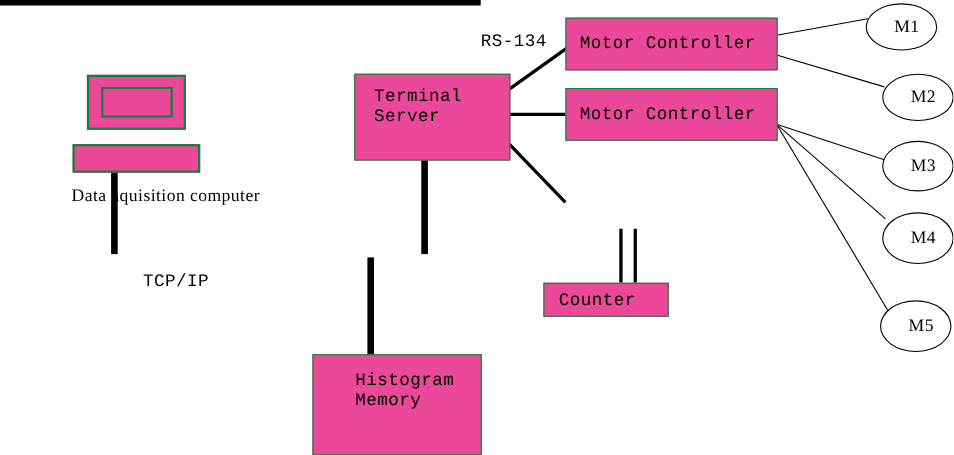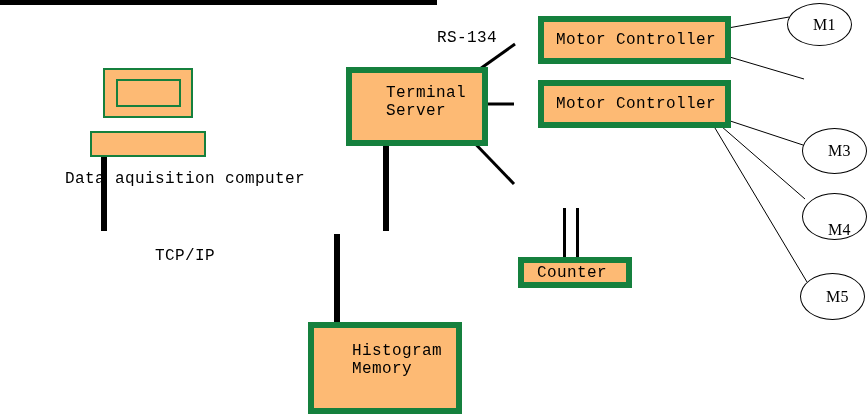--- a/index.html
+++ b/index.html
@@ -9,24 +9,23 @@
     height: 414px;
     background: #ffffff;
     font-family: "Liberation Mono", "DejaVu Sans Mono", monospace;
     font-size: 16px;
     letter-spacing: 0.4px;
     color: #000;
     overflow: hidden;
   }
   .box {
     position: absolute;
-    border: 6px solid #15803d;
-    background: #fdba74;
+    border: 1px solid #15803d;
+    background: #ec4899;
     box-sizing: border-box;
-    margin-left: 24px;
   }
   .vcenter { display: flex; align-items: center; }
   .ellipse {
     position: absolute;
     border: 1px solid #000;
     border-radius: 50%;
     background: #fff;
     box-sizing: border-box;
     display: flex;
     align-items: center;
@@ -58,26 +57,26 @@
   <div class="thick" style="left:0;   top:230; width:437; height:5px; width:437px;"></div>
   <div class="thick" style="left:101px; top:156px; width:6px; height:75px;"></div>
   <div class="thick" style="left:383px; top:145px; width:6px; height:86px;"></div>
   <div class="thick" style="left:334px; top:234px; width:6px; height:88px;"></div>
   <div class="thick" style="left:563px; top:208px; width:3px; height:49px;"></div>
   <div class="thick" style="left:576px; top:208px; width:3px; height:49px;"></div>
 
   <div class="box" style="left:79px; top:68px; width:90px; height:50px; border-width:2px;"></div>
   <div class="box" style="left:92px; top:79px; width:65px; height:28px; border-width:2px;"></div>
   <div class="box" style="left:66px; top:131px; width:116px; height:26px; border-width:2px;"></div>
-  <div class="label" style="left:65px; top:170px;">Data aquisition computer</div>
+  <div class="label" style="left:65px; top:170px;font-family:Liberation Serif, serif;">Data aquisition computer</div>
 
-  <div class="label" style="left:130px; top:247px;margin-left:25px;">TCP/IP</div>
+  <div class="label" style="left:130px; top:247px;">TCP/IP</div>
   <div class="label" style="left:437px; top:29px;">RS-134</div>
 
-  <div class="box twoline" style="left:322px; top:67px; width:142px; height:79px; padding:11px 0 0 34px;">
+  <div class="box twoline" style="left:322px; top:67px; width:142px; height:79px; padding:11px 0 0 17px;">
     <div>Terminal</div>
     <div>Server</div>
   </div>
 
   <div class="box vcenter" style="left:514px; top:16px; width:193px; height:48px; padding-left:12px;">
     <span>Motor Controller</span>
   </div>
   <div class="box vcenter" style="left:514px; top:80px; width:193px; height:48px; padding-left:12px;">
     <span>Motor Controller</span>
   </div>
@@ -87,23 +86,26 @@
   </div>
 
   <div class="box twoline" style="left:284px; top:322px; width:154px; height:92px; padding:14px 16px 0 38px;">
     <div>Histogram</div>
     <div>Memory</div>
   </div>
 
   <div class="ellipse" style="left:787px; top:3px;   width:65px; height:43px;">
     <span>M1</span>
   </div>
+  <div class="ellipse" style="left:802px; top:67px;  width:65px; height:43px;">
+    <span>M2</span>
+  </div>
   <div class="ellipse" style="left:802px; top:128px; width:65px; height:46px;">
     <span>M3</span>
   </div>
-  <div class="ellipse" style="left:802px; top:193px; width:65px; height:47px;align-items:flex-end;">
+  <div class="ellipse" style="left:802px; top:193px; width:65px; height:47px;">
     <span>M4</span>
   </div>
   <div class="ellipse" style="left:800px; top:273px; width:65px; height:47px;">
     <span>M5</span>
   </div>
 
 </div>
 
 </body></html>

